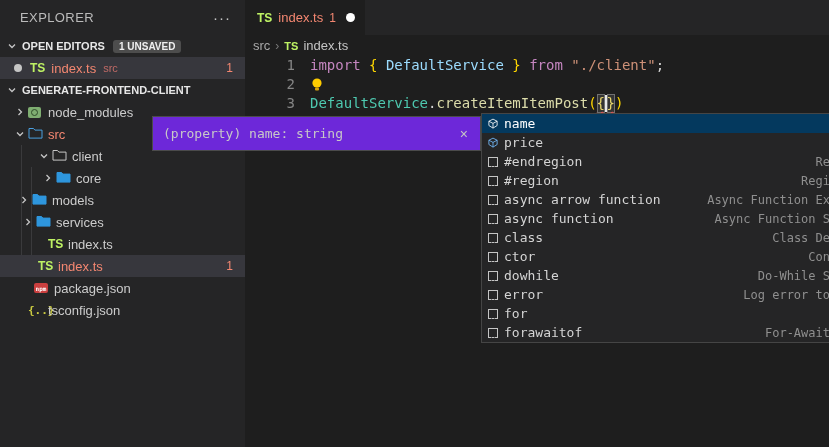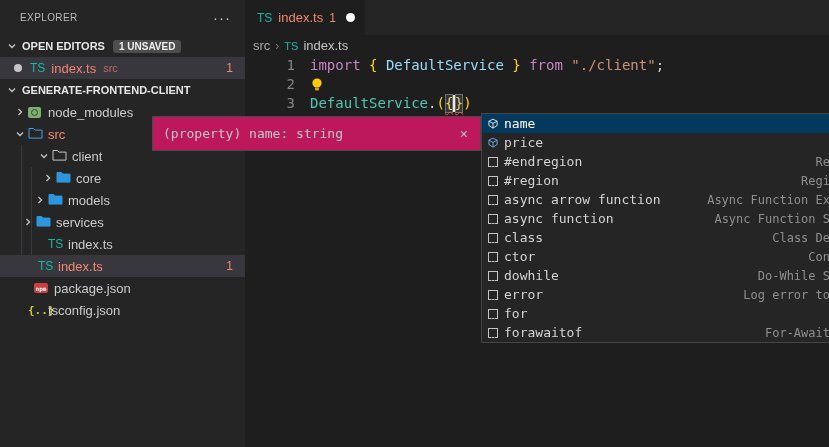--- a/index.html
+++ b/index.html
@@ -3,28 +3,28 @@
 <meta charset="utf-8">
 <style>
   * { margin:0; padding:0; box-sizing:border-box; }
   html,body { width:829px; height:447px; overflow:hidden; background:#1e1e1e;
               font-family:"Liberation Sans", sans-serif; -webkit-font-smoothing:antialiased; }
   #app { position:relative; width:829px; height:447px; }
 
   
   #sidebar { position:absolute; left:0; top:0; width:245px; height:447px; background:#252526; color:#cccccc; }
   .sb-header { height:35px; display:flex; align-items:center; justify-content:space-between; padding:0 14px 0 20px; }
-  .sb-title { font-size:10px; color:#bbbbbb; letter-spacing:.4px; }
+  .sb-title { font-size:13px; color:#bbbbbb; letter-spacing:.4px; }
   .more { color:#c5c5c5; font-size:15px; letter-spacing:1px; cursor:pointer; }
   .section { height:22px; display:flex; align-items:center; font-size:11px; font-weight:bold; color:#e7e7e7; padding-left:4px; cursor:pointer; }
   .section .chev { margin-right:2px; }
   .badge-pill { background:#4d4d4d; color:#efefef; font-size:10px; font-weight:bold; border-radius:3px; padding:1px 6px; margin-left:8px; }
   .oe-row { height:22px; display:flex; align-items:center; background:#37373d; padding-left:14px; font-size:13px; cursor:pointer; }
   .dot-mod { width:8px; height:8px; border-radius:50%; background:#c5c5c5; margin-right:8px; flex:0 0 auto; }
-  .ts-badge { color:#14b8a6; font-weight:normal; font-size:12px; margin-right:6px; flex:0 0 auto; }
+  .ts-badge { color:#bef264; font-weight:bold; font-size:12px; margin-right:6px; flex:0 0 auto; }
   .err-text { color:#f48771; }
   .oe-suffix { color:#c06a66; font-size:11px; margin-left:7px; }
   .num-badge { color:#f48771; font-size:12px; margin-left:auto; margin-right:12px; }
   .tree-row { height:22px; display:flex; align-items:center; font-size:13px; color:#cccccc; cursor:pointer; position:relative; }
   .tree-row.selected { background:#37373d; }
   .chev { width:16px; flex:0 0 auto; display:flex; align-items:center; justify-content:center; color:#c5c5c5; }
   .chev svg { display:block; }
   .tree-icon { width:20px; flex:0 0 auto; display:flex; align-items:center; }
   .guide { position:absolute; width:1px; background:#3a3a3c; }
 
@@ -57,21 +57,21 @@
   .tok-fn  { color:#dcdcaa; }
   .tok-str { color:#ce9178; }
   .tok-pun { color:#d4d4d4; }
   .tok-b1  { color:#ffd700; }
   .tok-mb  { color:#e8d66b; background:rgba(110,110,110,.28); box-shadow:inset 0 0 0 1px #707070;
              text-decoration:underline wavy #f14c4c 1px; text-underline-offset:3px; }
   .cursor { display:inline-block; width:1.5px; height:17px; background:#e8e8e8; vertical-align:middle; }
   .bulb { display:inline-block; }
 
   
-  #tooltip { position:absolute; left:152px; top:116px; width:329px; height:35px; background:#be185d;
+  #tooltip { position:absolute; left:152px; top:116px; width:329px; height:35px; background:#6d28d9;
              border:1px solid #4b4b4b; display:flex; align-items:center; padding:0 10px; z-index:30; }
   #tooltip .tip-text { font-family:"DejaVu Sans Mono", monospace; font-size:13px; color:#c8c8c8; flex:1; }
   .close-x { color:#c5c5c5; font-size:14px; cursor:pointer; padding:0 2px; }
 
   
   #suggest { position:absolute; left:481px; top:113px; width:430px; background:#252526;
              border:1px solid #454545; z-index:20; }
   .sg-row { height:19px; display:flex; align-items:center; position:relative; cursor:pointer;
             font-family:"DejaVu Sans Mono", monospace; font-size:13px; color:#d4d4d4; }
   .sg-row.selected { background:#04395e; color:#ffffff; }
@@ -168,21 +168,21 @@
               <polyline points="3.5,2 6.5,5 3.5,8" fill="none" stroke="#c5c5c5" stroke-width="1.3"></polyline>
             </svg>
           </span>
           <span class="tree-icon">
             <span><svg width="15" height="12" viewBox="0 0 15 12">
                 <path d="M1 1.5 h4.5 l1.4 1.6 H14 v8 H1 z" fill="#2e96dd" stroke="#2e96dd" stroke-width="1"></path>
               </svg></span>
           </span>
           <span>core</span>
         </div>
-        <div class="tree-row" style="padding-left: 32px;">
+        <div class="tree-row" style="padding-left: 16px;">
           <span class="chev">
             <svg width="10" height="10" viewBox="0 0 10 10">
               <polyline points="3.5,2 6.5,5 3.5,8" fill="none" stroke="#c5c5c5" stroke-width="1.3"></polyline>
             </svg>
           </span>
           <span class="tree-icon">
             <span><svg width="15" height="12" viewBox="0 0 15 12">
                 <path d="M1 1.5 h4.5 l1.4 1.6 H14 v8 H1 z" fill="#2e96dd" stroke="#2e96dd" stroke-width="1"></path>
               </svg></span>
           </span>
@@ -249,21 +249,21 @@
       <span class="ts-badge">TS</span>
       <span class="crumb-file">index.ts</span>
     </div>
 
     <div id="code">
         <div class="code-line"><div class="gutter">1</div><div class="line-content"><span class="tok tok-kw">import </span><span class="tok tok-b1">{ </span><span class="tok tok-var">DefaultService</span><span class="tok tok-b1"> }</span><span class="tok tok-kw"> from </span><span class="tok tok-str">"./client"</span><span class="tok tok-pun">;</span></div></div>
         <div class="code-line"><div class="gutter">2</div><div class="line-content"><svg class="bulb" width="14" height="15" viewBox="0 0 14 15">
               <circle cx="7" cy="6" r="4.6" fill="#ffcc00"></circle>
               <rect x="5" y="10.4" width="4" height="3" rx="1" fill="#d9a40b"></rect>
             </svg></div></div>
-        <div class="code-line"><div class="gutter">3</div><div class="line-content"><span class="tok tok-cls">DefaultService</span><span class="tok tok-pun">.</span><span class="tok tok-b1">(</span><span class="tok tok-mb">{</span><span class="cursor"></span><span class="tok tok-mb">}</span><span class="tok tok-b1">)</span></div></div>
+        <div class="code-line"><div class="gutter">3</div><div class="line-content"><span class="tok tok-cls">DefaultService</span><span class="tok tok-pun">.</span><span class="tok tok-fn">createItemItemPost</span><span class="tok tok-b1">(</span><span class="tok tok-mb">{</span><span class="cursor"></span><span class="tok tok-mb">}</span><span class="tok tok-b1">)</span></div></div>
       </div>
   </div>
 
   <div id="tooltip">
     <span class="tip-text">(property) name: string</span>
     <span class="close-x">×</span>
   </div>
 
   <div id="suggest">
       <div class="sg-row selected">

